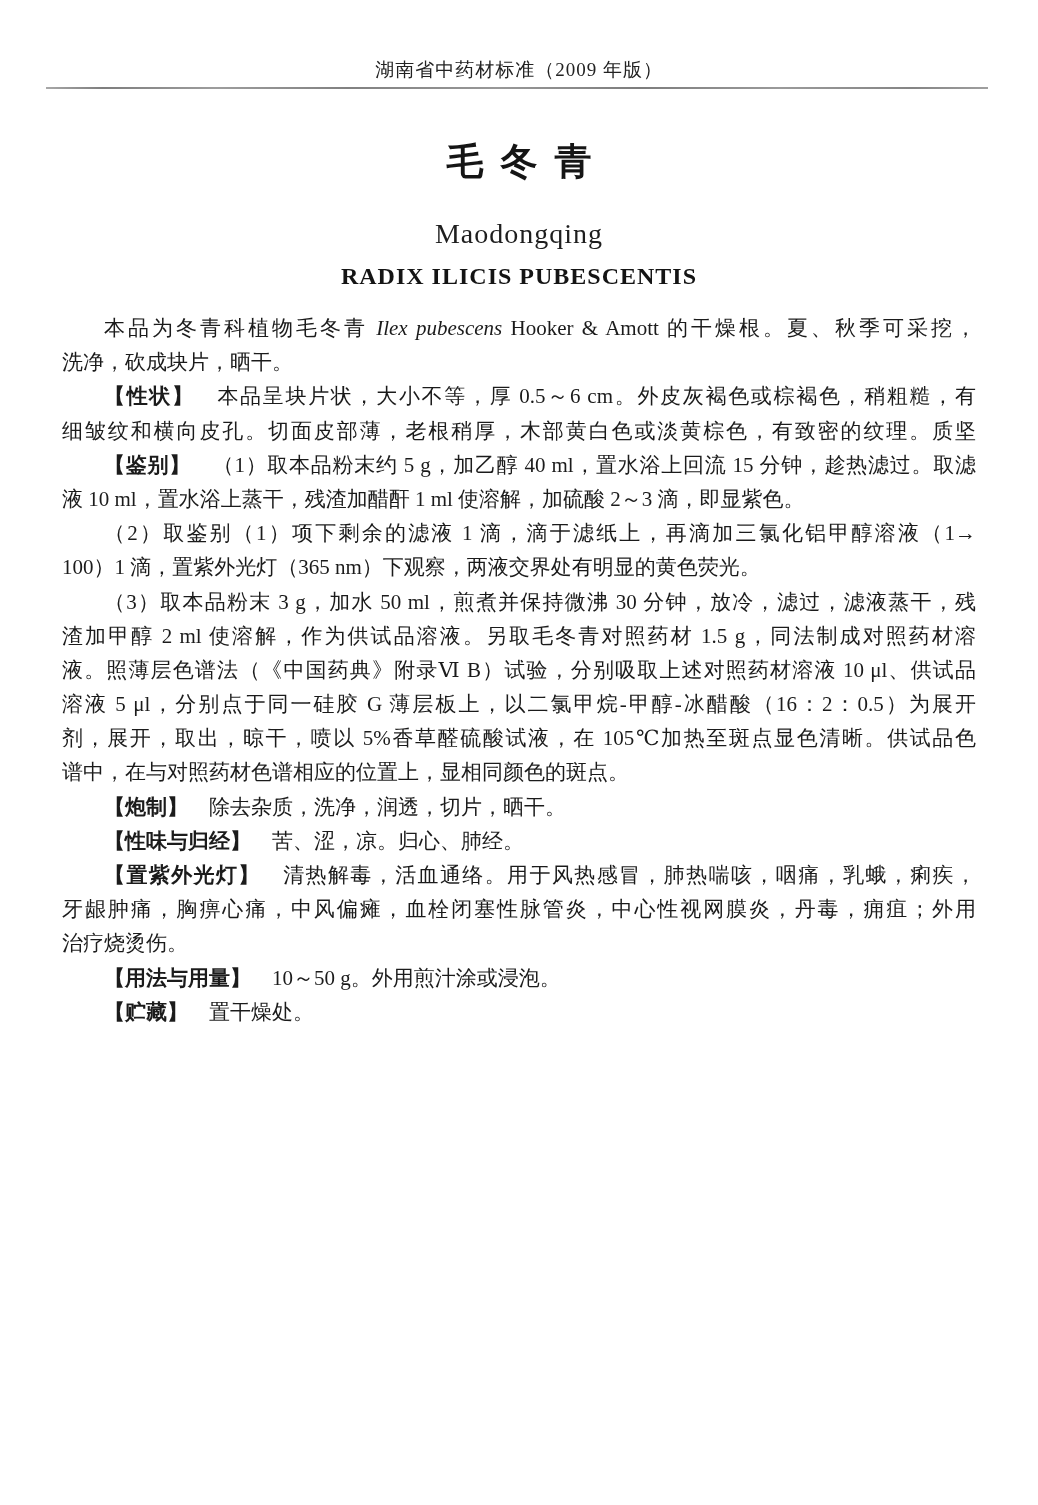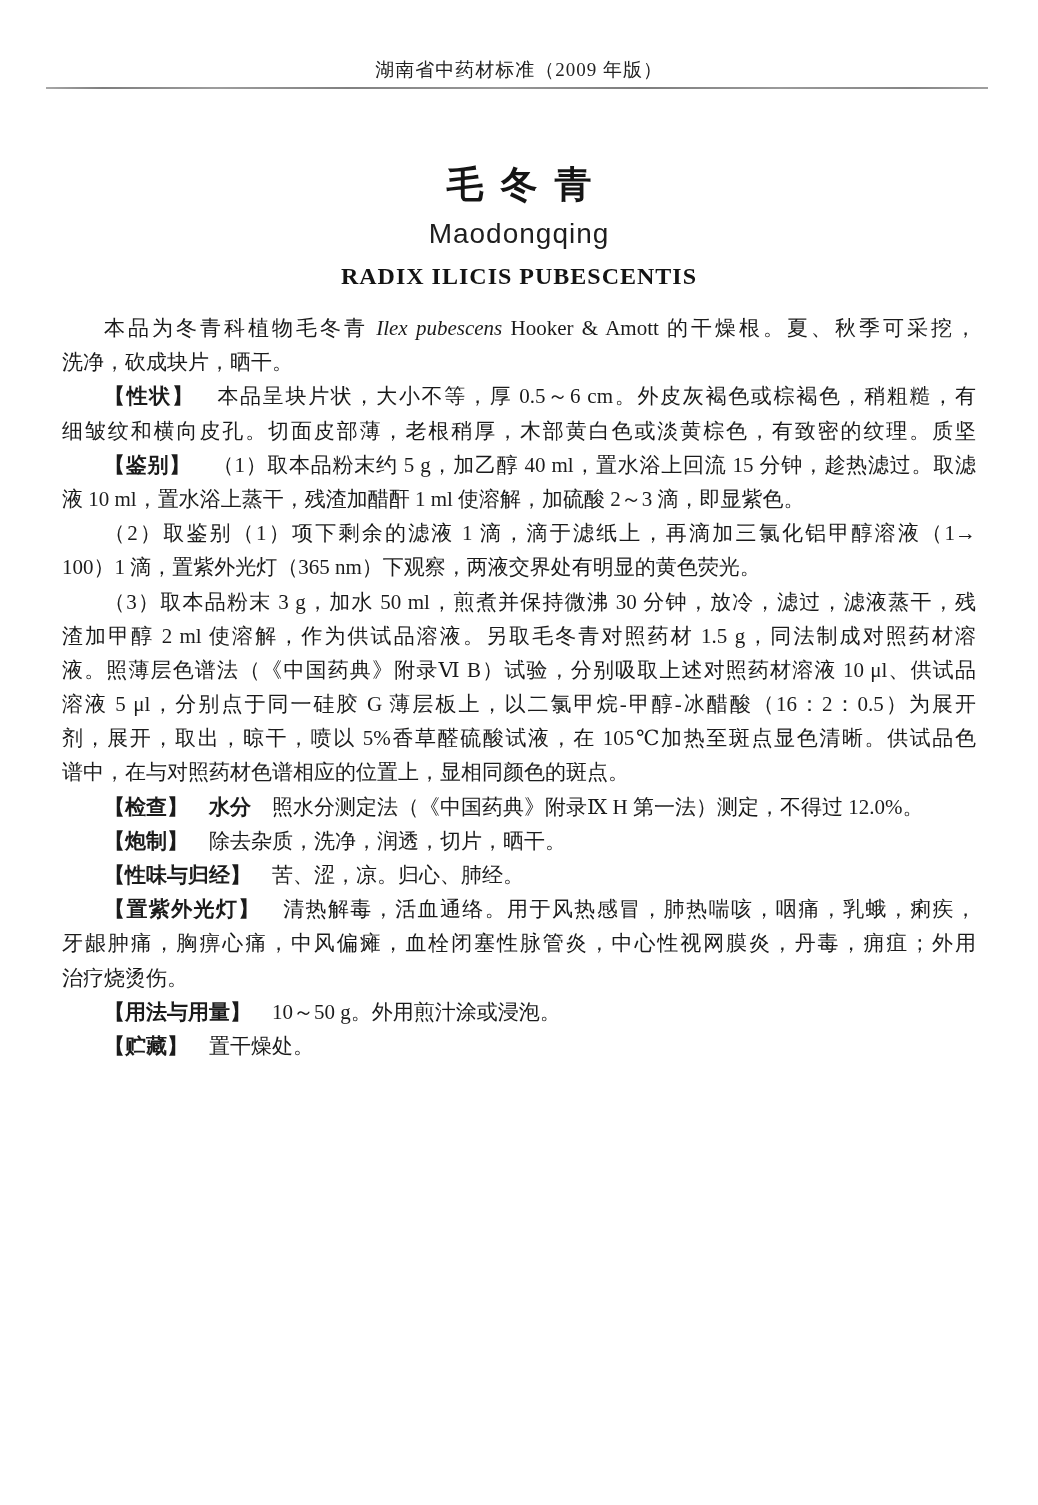--- a/index.html
+++ b/index.html
@@ -30,27 +30,26 @@
   }
   .title-cn {
     position: absolute;
     top: 137px; left: 0; width: 100%;
     text-align: center;
     font-size: 37px;
     font-weight: bold;
     letter-spacing: 17px;
     text-indent: 17px;
     color: #151515;
-    margin-top: 23px;
   }
   .title-pinyin {
     position: absolute;
     top: 218px; left: 0; width: 100%;
     text-align: center;
-    font-family: Liberation Sans, sans-serif;
+    font-family: Liberation Serif, serif;
     font-size: 28px;
     letter-spacing: 1px;
     color: #1e1e1e;
   }
   .title-latin {
     position: absolute;
     top: 263px; left: 0; width: 100%;
     text-align: center;
     font-size: 24px;
     font-weight: bold;
@@ -112,21 +111,20 @@
       <div class="line ind j"><span class="seg-b">【鉴别】</span><span>　（1）取本品粉末约 5 g，加乙醇 40 ml，置水浴上回流 15 分钟，趁热滤过。取滤</span></div>
       <div class="line"><span>液 10 ml，置水浴上蒸干，残渣加醋酐 1 ml 使溶解，加硫酸 2～3 滴，即显紫色。</span></div>
       <div class="line ind j"><span>（2）取鉴别（1）项下剩余的滤液 1 滴，滴于滤纸上，再滴加三氯化铝甲醇溶液（1→</span></div>
       <div class="line"><span>100）1 滴，置紫外光灯（365 nm）下观察，两液交界处有明显的黄色荧光。</span></div>
       <div class="line ind j"><span>（3）取本品粉末 3 g，加水 50 ml，煎煮并保持微沸 30 分钟，放冷，滤过，滤液蒸干，残</span></div>
       <div class="line j"><span>渣加甲醇 2 ml 使溶解，作为供试品溶液。另取毛冬青对照药材 1.5 g，同法制成对照药材溶</span></div>
       <div class="line j"><span>液。照薄层色谱法（《中国药典》附录Ⅵ B）试验，分别吸取上述对照药材溶液 10 μl、供试品</span></div>
       <div class="line j"><span>溶液 5 μl，分别点于同一硅胶 G 薄层板上，以二氯甲烷-甲醇-冰醋酸（16：2：0.5）为展开</span></div>
       <div class="line j"><span>剂，展开，取出，晾干，喷以 5%香草醛硫酸试液，在 105℃加热至斑点显色清晰。供试品色</span></div>
       <div class="line"><span>谱中，在与对照药材色谱相应的位置上，显相同颜色的斑点。</span></div>
-      <div class="line ind"><span class="seg-b">【检查】</span><span>　</span><span class="seg-b">水分</span><span>　照水分测定法（《中国药典》附录Ⅸ H 第一法）测定，不得过 12.0%。</span></div>
       <div class="line ind"><span class="seg-b">【炮制】</span><span>　除去杂质，洗净，润透，切片，晒干。</span></div>
       <div class="line ind"><span class="seg-b">【性味与归经】</span><span>　苦、涩，凉。归心、肺经。</span></div>
       <div class="line ind j"><span class="seg-b">【置紫外光灯】</span><span>　清热解毒，活血通络。用于风热感冒，肺热喘咳，咽痛，乳蛾，痢疾，</span></div>
       <div class="line j"><span>牙龈肿痛，胸痹心痛，中风偏瘫，血栓闭塞性脉管炎，中心性视网膜炎，丹毒，痈疽；外用</span></div>
       <div class="line"><span>治疗烧烫伤。</span></div>
       <div class="line ind"><span class="seg-b">【用法与用量】</span><span>　10～50 g。外用煎汁涂或浸泡。</span></div>
       <div class="line ind"><span class="seg-b">【贮藏】</span><span>　置干燥处。</span></div>
     </div>
 
   <svg class="watermark" viewBox="0 0 256 400" xmlns="http://www.w3.org/2000/svg">

